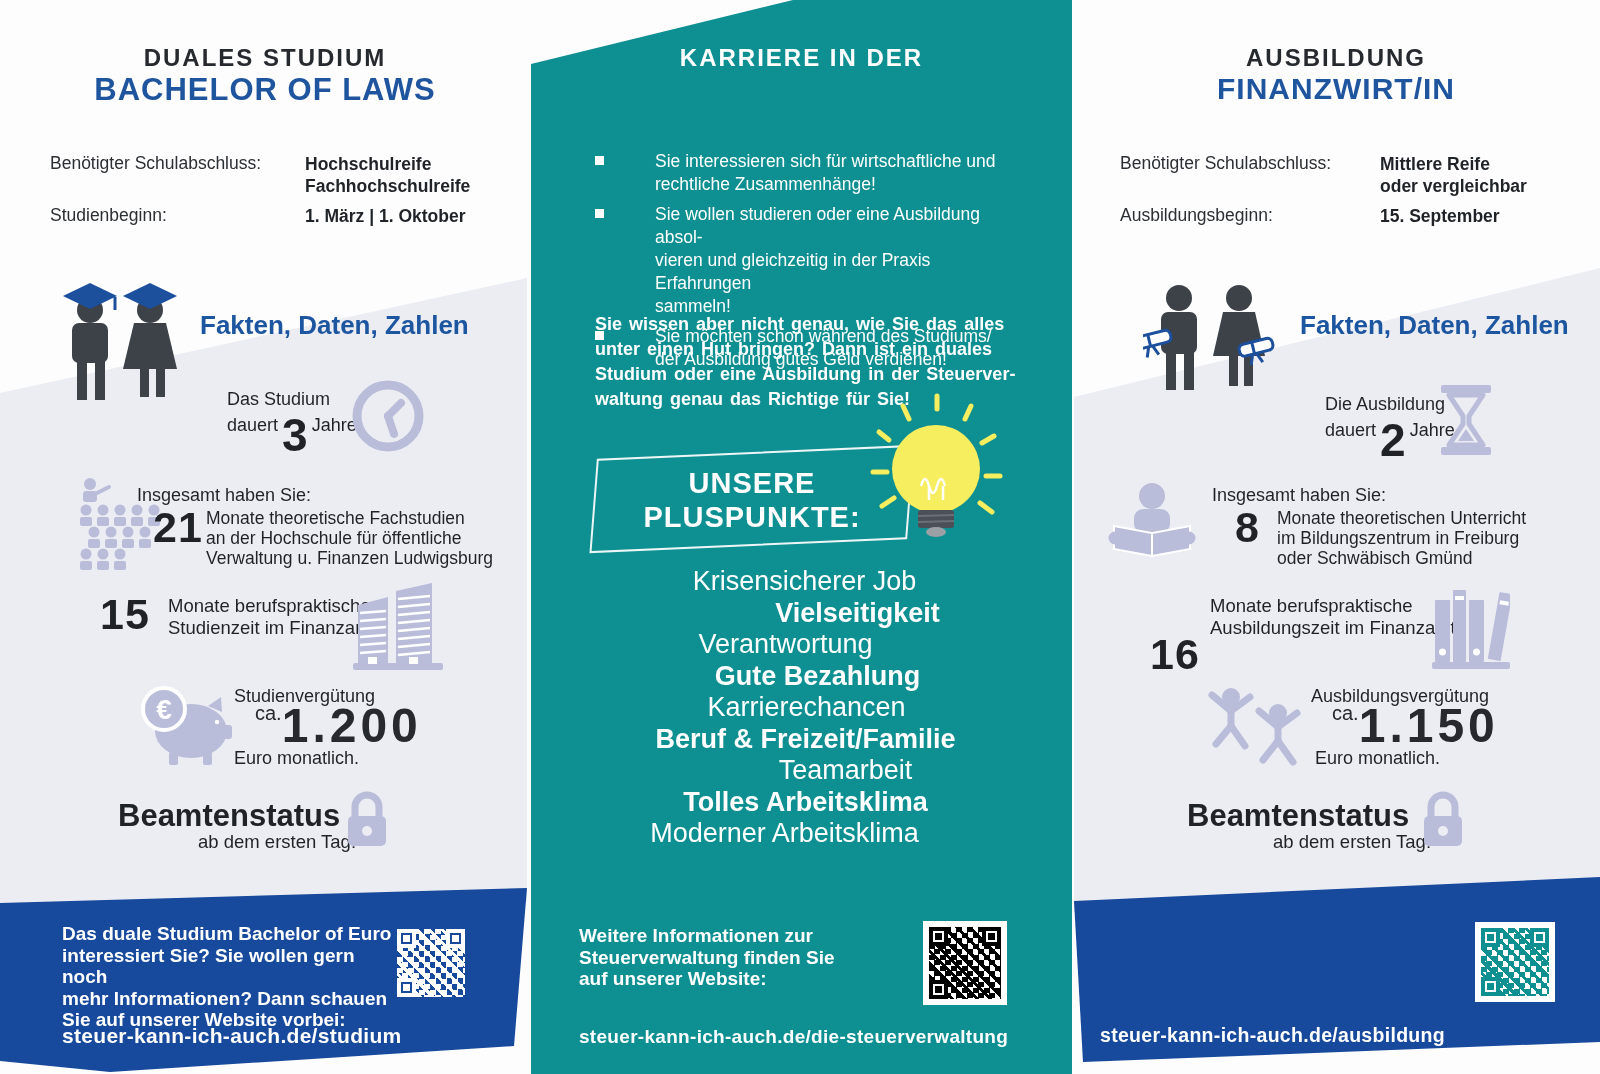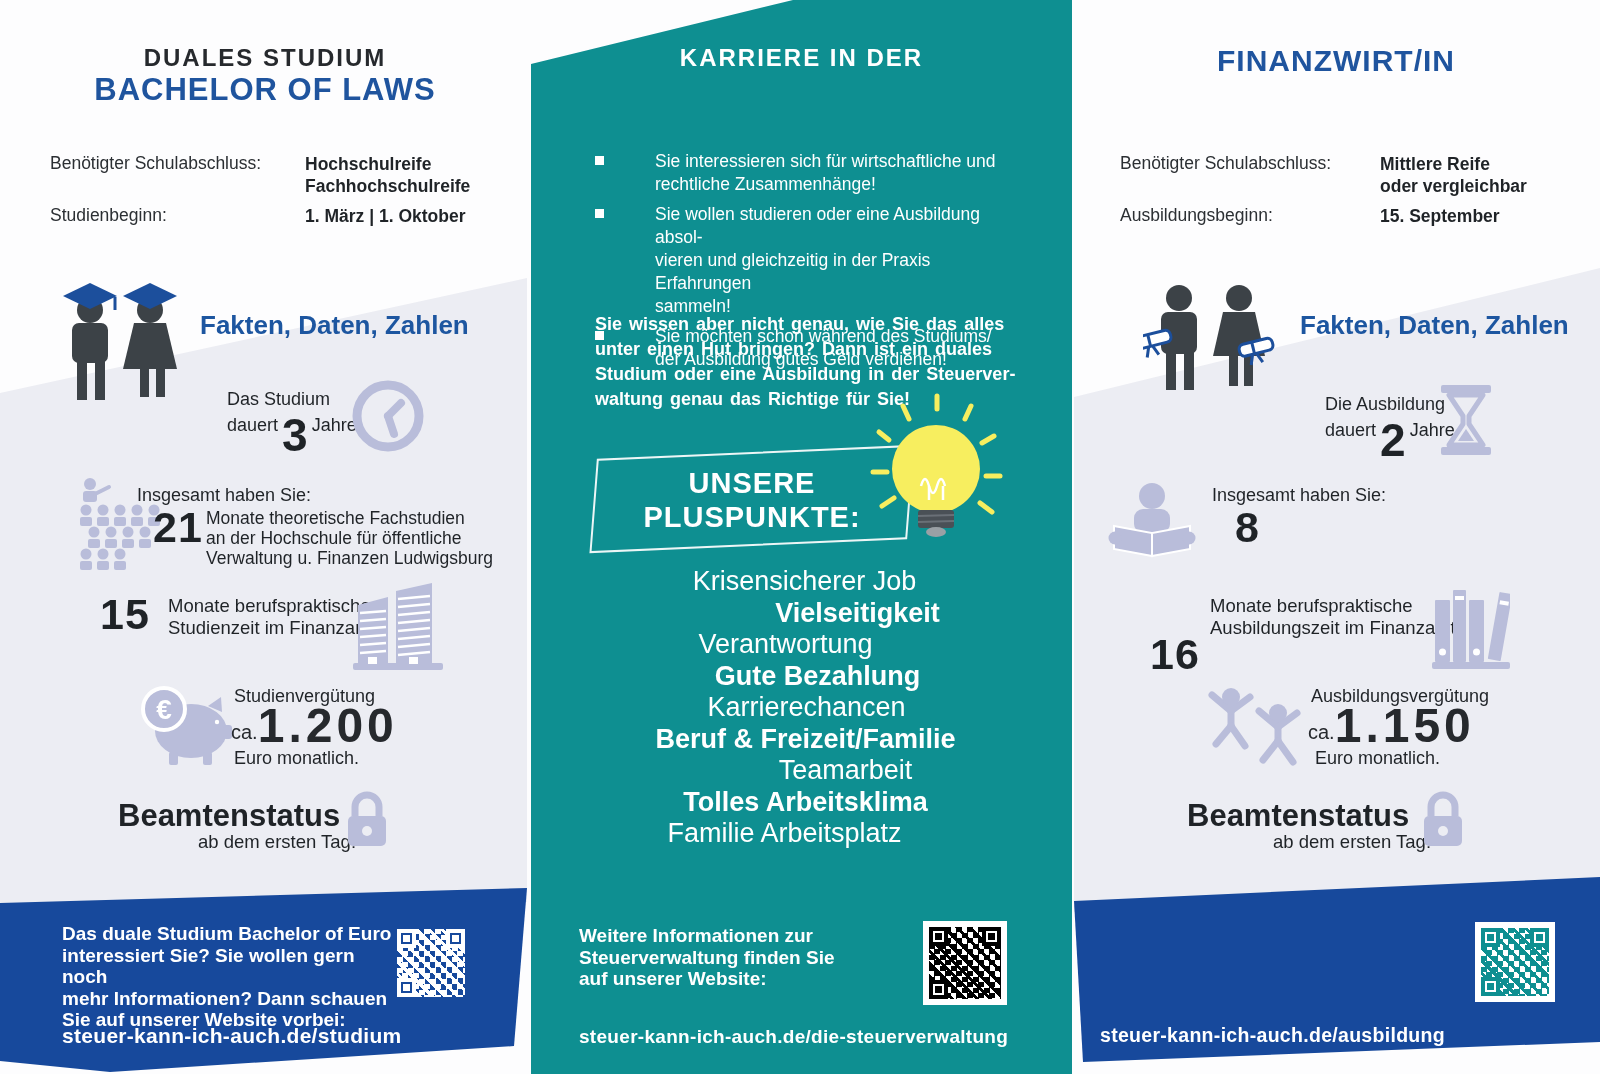--- a/index.html
+++ b/index.html
@@ -23,21 +23,21 @@
   
   .kicker { font-size:24px; font-weight:bold; letter-spacing:2px; color:#26292d; text-align:center; }
   .title  { font-size:31px; font-weight:bold; letter-spacing:1px; color:#1f549e; text-align:center; }
   .lbl { font-size:17.5px; color:#2b2f33; }
   .val { font-size:17.5px; font-weight:bold; color:#1f2327; line-height:1.28; }
   .facts-heading { font-size:26px; font-weight:bold; color:#1d56a0; }
   .small-txt { font-size:18px; color:#1f2327; line-height:1.2; }
   .fact-num { font-size:43px; font-weight:bold; color:#1f2327; line-height:1; letter-spacing:1px; }
   .fact-txt { font-size:17.5px; color:#1f2327; line-height:20px; }
   .big-inline-num { font-size:46px; font-weight:bold; line-height:.8; margin:0 4px; }
-  .amount-row { display:flex; align-items:flex-end; }
+  .amount-row { display:flex; align-items:flex-start;margin-left:24px; }
   .amount-ca { font-size:20px; padding-bottom:6px; }
   .amount { font-size:48px; font-weight:bold; letter-spacing:4px; line-height:1; }
   .status-title { font-size:31px; font-weight:bold; color:#1f2327; letter-spacing:0; }
   .status-sub { font-size:18.5px; color:#1f2327; }
   .banner-text { font-size:19px; font-weight:bold; color:#fff; line-height:21.5px; }
   .banner-url { font-size:21px; font-weight:bold; color:#fff; letter-spacing:.3px; text-decoration:none; display:block; }
   .banner-url.mid { font-size:19px; }
   .banner-url.right { font-size:19.5px; }
 
   
@@ -283,37 +283,38 @@
 
     <div class="abs" style="left:0; top:566px; width:541px;">
       <div class="plus-line" style="transform:translateX(3px);">Krisensicherer Job</div>
       <div class="plus-line b" style="transform:translateX(56px);">Vielseitigkeit</div>
       <div class="plus-line" style="transform:translateX(-16px);">Verantwortung</div>
       <div class="plus-line b" style="transform:translateX(16px);">Gute Bezahlung</div>
       <div class="plus-line" style="transform:translateX(5px);">Karrierechancen</div>
       <div class="plus-line b" style="transform:translateX(4px);">Beruf &amp; Freizeit/Familie</div>
       <div class="plus-line" style="transform:translateX(44px);">Teamarbeit</div>
       <div class="plus-line b" style="transform:translateX(4px);">Tolles Arbeitsklima</div>
-      <div class="plus-line" style="transform:translateX(-17px);">Familie Arbeitsplatz</div>
+      <div class="plus-line" style="transform:translateX(-17px);">Moderner Arbeitsklima</div>
     </div>
 
     <div class="abs banner-text pre" style="left:48px; top:925px; width:340px;">Weitere Informationen zur
 Steuerverwaltung finden Sie
 auf unserer Website:</div>
     <div class="qr" style="left:392px; top:921px; width:84px; height:84px;">
       <div class="qr-inner">
           <div class="f f1"></div>
           <div class="f f2"></div>
           <div class="f f3"></div>
         </div>
     </div>
     <a href="#" class="abs banner-url mid" style="left:48px; top:1026px;">steuer-kann-ich-auch.de/die-steuerverwaltung</a>
   </div>
 
   <div class="abs" style="left:1111px; top:44px; width:450px;">
+    <div class="kicker">AUSBILDUNG</div>
     <div class="title" style="font-size:30px;">FINANZWIRT/IN</div>
   </div>
 
   <div class="abs lbl" style="left:1120px; top:153px;">Benötigter Schulabschluss:</div>
   <div class="abs val pre" style="left:1380px; top:153px;">Mittlere Reife
 oder vergleichbar</div>
   <div class="abs lbl" style="left:1120px; top:205px;">Ausbildungsbeginn:</div>
   <div class="abs val" style="left:1380px; top:205px;">15. September</div>
 
   <div class="abs" style="left:1143px; top:283px;">
@@ -363,20 +364,23 @@
       <circle cx="44" cy="14" r="13"></circle>
       <rect x="26" y="27" width="36" height="24" rx="9"></rect>
       <polygon points="6,44 44,51 44,74 6,67" stroke="#ffffff" stroke-width="2"></polygon>
       <polygon points="82,44 44,51 44,74 82,67" stroke="#ffffff" stroke-width="2"></polygon>
       <circle cx="7" cy="56" r="6.5"></circle>
       <circle cx="81" cy="56" r="6.5"></circle>
     </svg>
   </div>
   <div class="abs small-txt" style="left:1212px; top:485px;">Insgesamt haben Sie:</div>
   <div class="abs fact-num" style="left:1235px; top:506px;">8</div>
+  <div class="abs fact-txt pre" style="left:1277px; top:508px;">Monate theoretischen Unterricht
+im Bildungszentrum in Freiburg
+oder Schwäbisch Gmünd</div>
 
   <div class="abs fact-num" style="left:1150px; top:593px;margin-top:40px;">16</div>
   <div class="abs fact-txt pre" style="left:1210px; top:595px; font-size:18.5px; line-height:22px;">Monate berufspraktische
 Ausbildungszeit im Finanzamt</div>
   <div class="abs" style="left:1432px; top:578px;">
     <svg width="78" height="92" viewBox="0 0 78 92" fill="#b9bdda">
       <rect x="3" y="22" width="15" height="62" rx="1"></rect>
       <rect x="21" y="12" width="13" height="72" rx="1"></rect>
       <rect x="37" y="22" width="15" height="62" rx="1"></rect>
       <rect x="56" y="14" width="13" height="68" rx="1" transform="rotate(10 62 80)"></rect>

